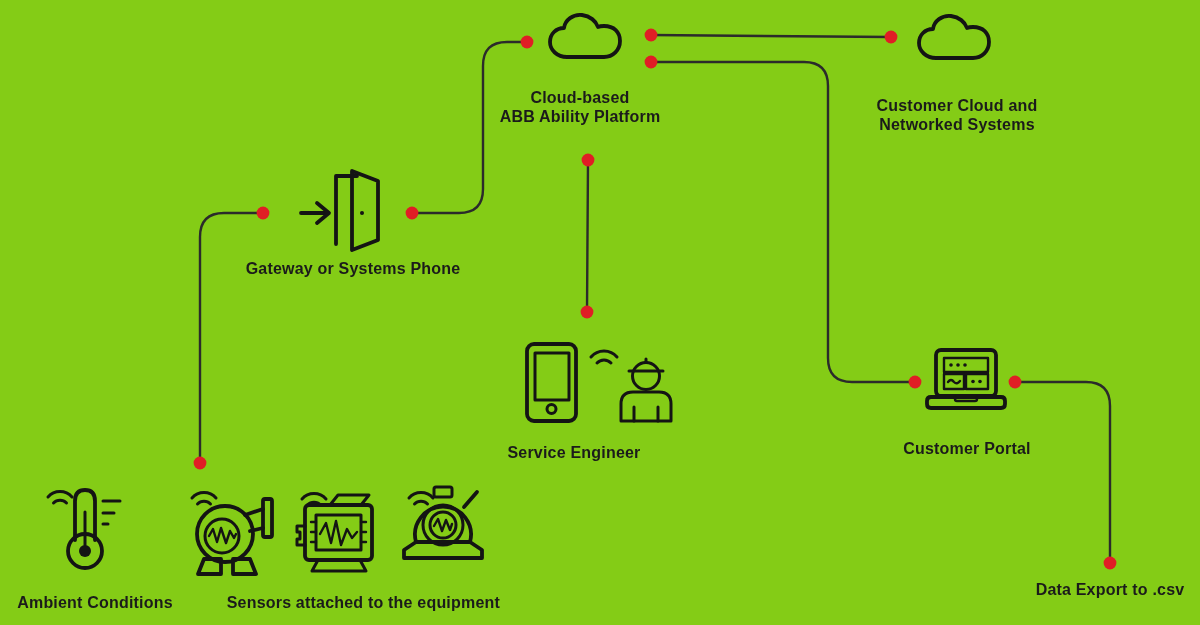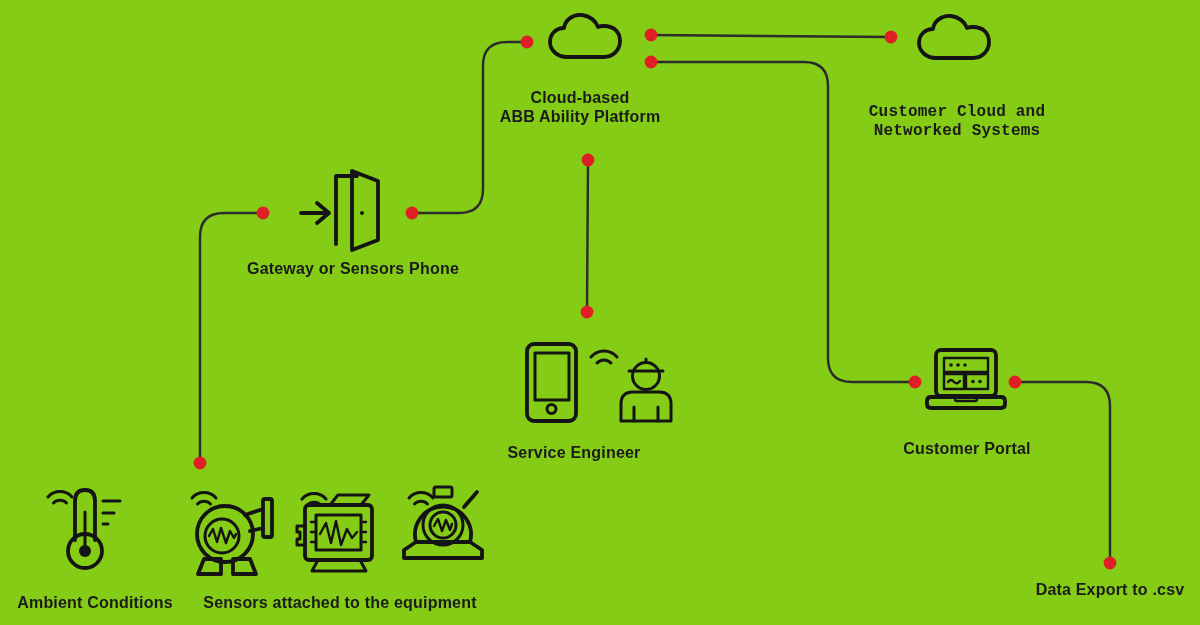--- a/index.html
+++ b/index.html
@@ -162,27 +162,27 @@
       <line class="icon" x1="464" y1="507" x2="477" y2="492"></line>
       <circle class="icon-med" cx="443" cy="525" r="20"></circle>
       <circle class="icon-med" cx="443" cy="525" r="13"></circle>
       <polyline class="icon-thin" points="434,526 438,519 442,531 446,520 450,530 452,524"></polyline>
     </g>
   </svg>
 
   <div class="node-label" style="left:450px;top:89px;width:260px;">Cloud-based
 ABB Ability Platform</div>
 
-  <div class="node-label" style="left:827px;top:103px;width:260px;font-family:Liberation Mono, monospace;">Customer Cloud and
+  <div class="node-label" style="left:827px;top:97px;width:260px;">Customer Cloud and
 Networked Systems</div>
 
-  <div class="node-label" style="left:223px;top:260px;width:260px;">Gateway or Sensors Phone</div>
+  <div class="node-label" style="left:223px;top:260px;width:260px;">Gateway or Systems Phone</div>
 
   <div class="node-label" style="left:444px;top:444px;width:260px;">Service Engineer</div>
 
   <div class="node-label" style="left:837px;top:440px;width:260px;text-align:center;">Customer Portal</div>
 
   <div class="node-label" style="left:-35px;top:594px;width:260px;">Ambient Conditions</div>
 
-  <div class="node-label" style="left:180px;top:594px;width:320px;">Sensors attached to the equipment</div>
+  <div class="node-label" style="left:180px;top:594px;width:320px;text-align:right;">Sensors attached to the equipment</div>
 
   <div class="node-label" style="left:985px;top:581px;width:250px;">Data Export to .csv</div>
 </div>
 
 </body></html>

